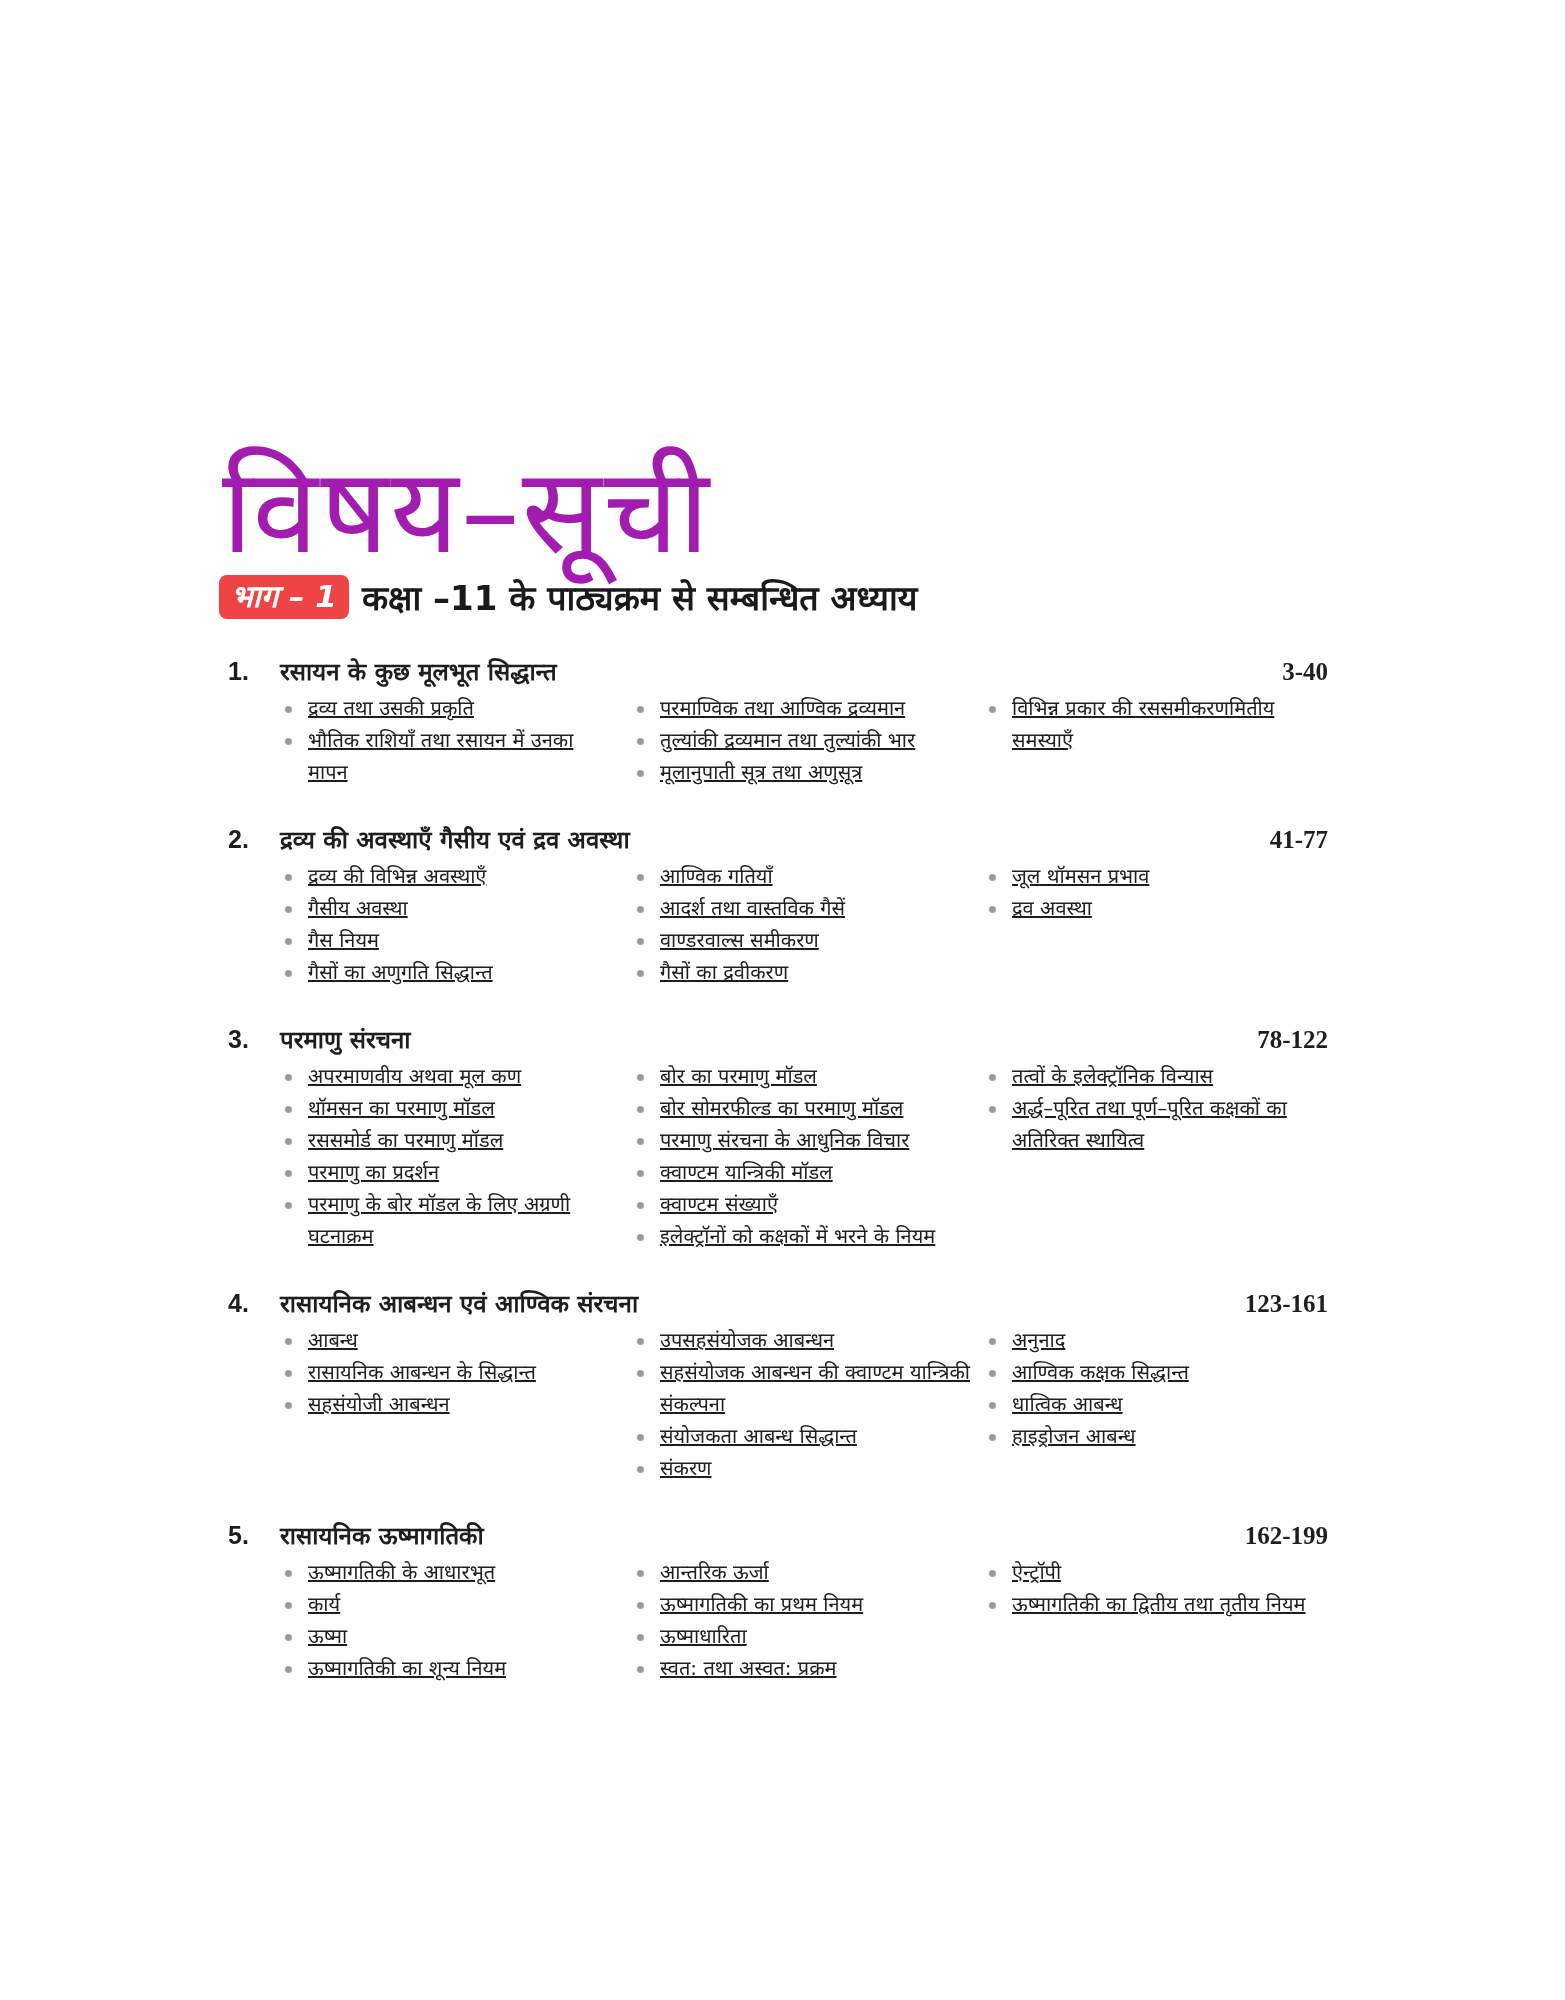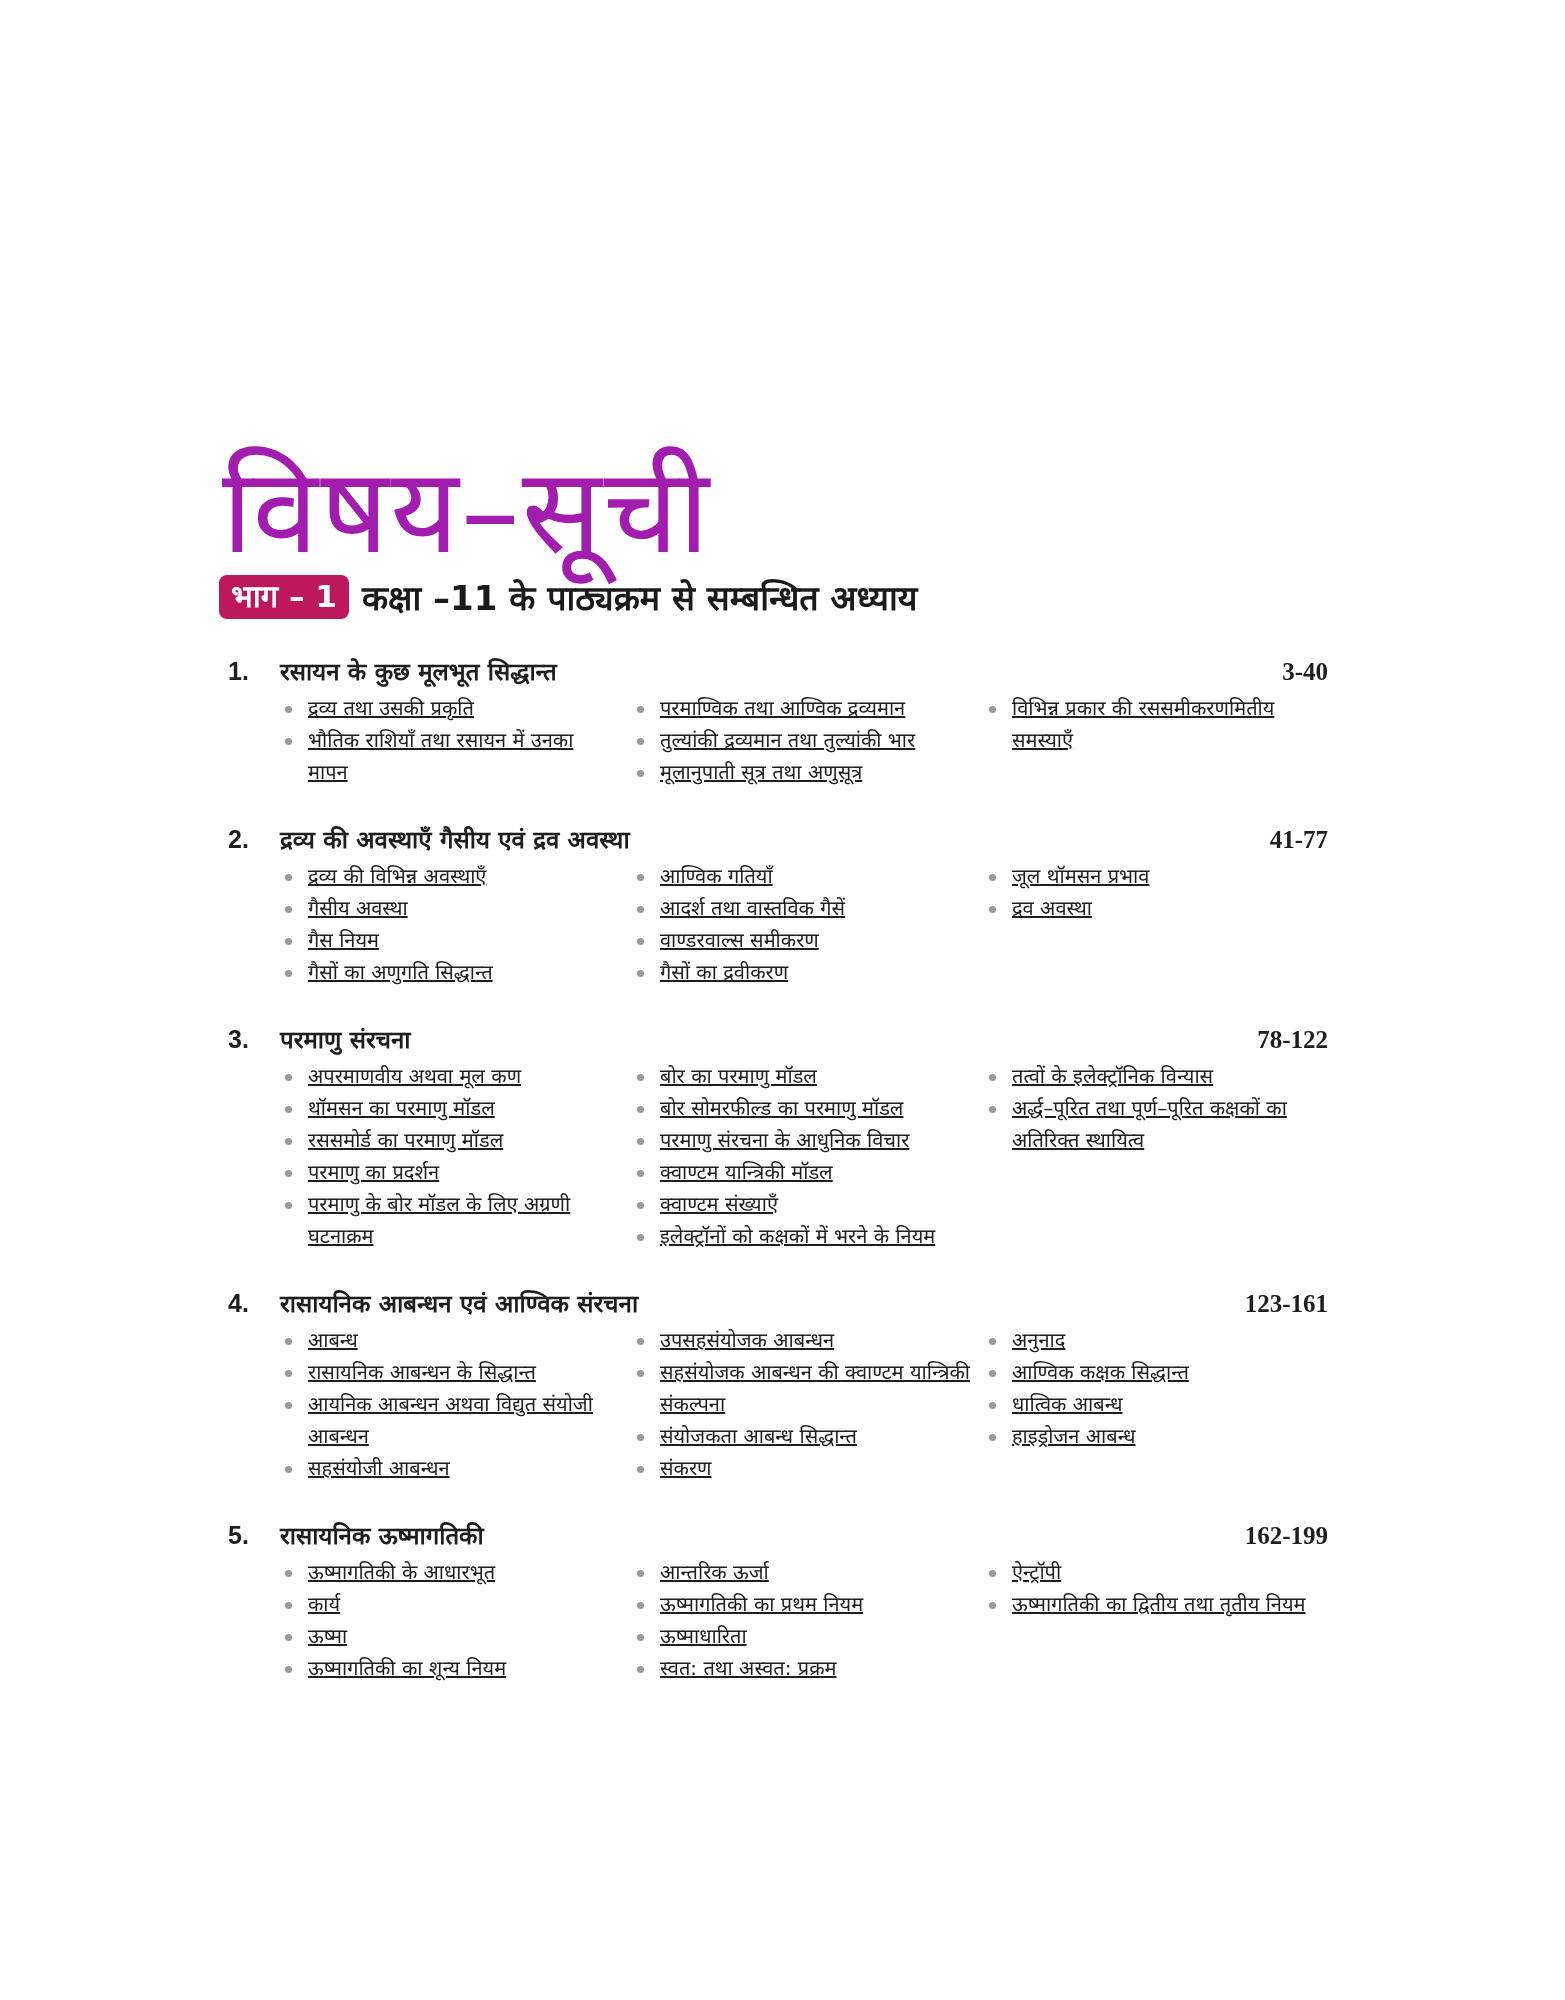--- a/index.html
+++ b/index.html
@@ -19,27 +19,28 @@
       letter-spacing: 2px;
       line-height: 1.1;
       color: #a21caf;
     }
     .part-header {
       position: absolute;
       left: 219px; top: 574px;
       display: flex; align-items: center;
     }
     .part-badge {
-      background: #be185d;
+      background: #ef4444;
       color: #ffffff;
       font-weight: bold;
       font-size: 31px;
       padding: 4px 12px 6px 12px;
       border-radius: 8px;
       line-height: 1.1;
+      font-style: italic;
     }
     .part-title {
       margin-left: 13px;
       font-weight: bold;
       font-size: 34px;
       color: #1a1a1a;
     }
     .toc {
       position: absolute;
       left: 228px; top: 654px;
@@ -271,24 +272,20 @@
           <div class="topic">
             <span class="bullet"></span>
             <span class="topic-text">आबन्ध</span>
           </div>
           <div class="topic">
             <span class="bullet"></span>
             <span class="topic-text">रासायनिक आबन्धन के सिद्धान्त</span>
           </div>
           <div class="topic">
             <span class="bullet"></span>
-            <span class="topic-text">आयनिक आबन्धन अथवा विद्युत संयोजी आबन्धन</span>
-          </div>
-          <div class="topic">
-            <span class="bullet"></span>
             <span class="topic-text">सहसंयोजी आबन्धन</span>
           </div>
         </div>
         <div class="topic-col">
           <div class="topic">
             <span class="bullet"></span>
             <span class="topic-text">उपसहसंयोजक आबन्धन</span>
           </div>
           <div class="topic">
             <span class="bullet"></span>

